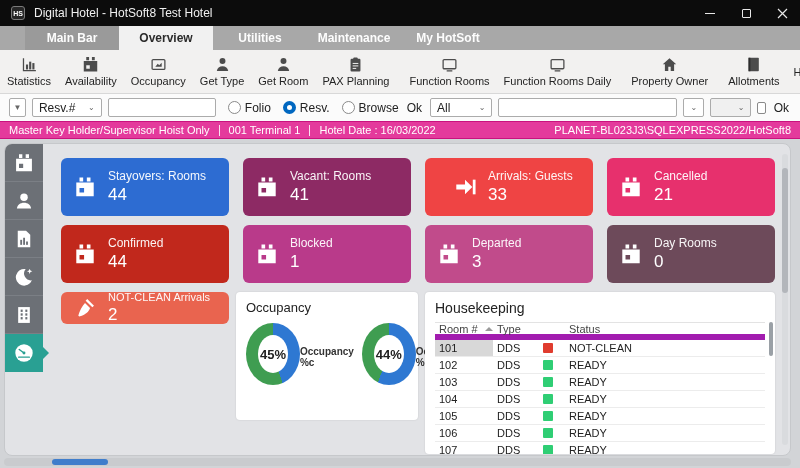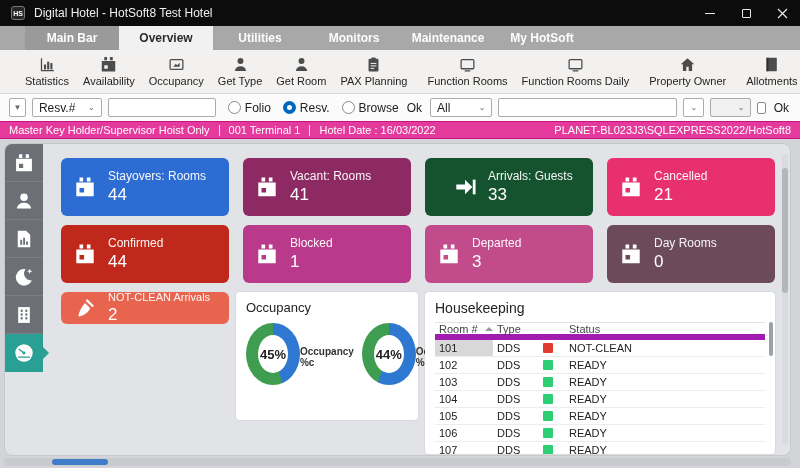--- a/index.html
+++ b/index.html
@@ -14,21 +14,21 @@
   .glyph-min { width:10px; height:1px; background:#e8e8e8; }
   .glyph-max { width:9px; height:9px; border:1px solid #e8e8e8; border-radius:1px; }
 
   
   .tabbar { position:absolute; top:26px; left:0; right:0; height:24px; background:#a8a8a8; display:flex; padding-left:25px; }
   .tab { width:94px; display:flex; align-items:center; justify-content:center; font-size:12px; font-weight:bold; color:#fdfdfd; }
   .tab.mainbar { background:#9a9a9a; }
   .tab.active { background:#f1f1f1; color:#2b2b2b; }
 
   
-  .toolbar { position:absolute; top:50px; left:0; right:0; height:44px; background:#f2f1f0; border-bottom:1px solid #d8d8d8; display:flex; align-items:stretch; padding:0 18px; }
+  .toolbar { position:absolute; top:50px; left:0; right:0; height:44px; background:#f2f1f0; border-bottom:1px solid #d8d8d8; display:flex; align-items:stretch; padding:0 0; }
   .tool { display:flex; flex-direction:column; align-items:center; justify-content:center; gap:2px; padding:0 7px; font-size:11px; color:#242424; white-space:nowrap; }
   .tool svg { display:block; }
   .tb-sep { width:1px; background:#cfcfcf; margin:5px 3px; }
   .tool.help { margin-left:auto; }
 
   
   .filterrow { position:absolute; top:94px; left:0; right:0; height:27px; background:#fbfbfb; display:flex; align-items:center; gap:6px; padding:0 9px; font-size:12px; color:#222; }
   .dd-btn { width:26px; height:19px; border:1px solid #ababab; background:#fff; border-radius:2px; display:flex; align-items:center; justify-content:center; }
   .chev { color:#666; font-size:8px; line-height:1; }
   .combo { height:19px; border:1px solid #ababab; background:#fff; border-radius:2px; display:flex; align-items:center; justify-content:space-between; padding:0 6px; gap:4px; }
@@ -108,21 +108,20 @@
           <path d="M1 1l9 9M10 1l-9 9" stroke="#e8e8e8" stroke-width="1.2"></path>
         </svg>
     </div>
   </div>
 </div>
 
 <div class="tabbar">
   <div class="tab mainbar">Main Bar</div>
   <div class="tab active">Overview</div>
   <div class="tab">Utilities</div>
-  <div class="tab">Monitors</div>
   <div class="tab">Maintenance</div>
   <div class="tab">My HotSoft</div>
 </div>
 
 <div class="toolbar">
   <div class="tool">
     <svg width="17" height="17" viewBox="0 0 24 24">
         <path d="M3.5 3v17.5H21" fill="none" stroke="#4c4c4c" stroke-width="1.8"></path>
         <g fill="#4c4c4c">
           <rect x="7" y="12" width="3" height="7"></rect>
@@ -323,21 +322,21 @@
       <div class="card" style="background: rgb(141, 42, 100);">
         <svg width="22" height="22" viewBox="0 0 24 24">
             <path fill="#fff" fill-rule="evenodd" d="M6 1.5h4v4.5H6zM14 1.5h4v4.5h-4zM2.5 7h19v15h-19zM6 13h5v5H6z"></path>
           </svg>
         <div>
             <div class="card-label">Vacant: Rooms</div>
             <div class="card-value">41</div>
           </div>
       </div>
 
-      <div class="card" style="background: #14532d; padding-left: 29px;">
+      <div class="card" style="background: #ef4444; padding-left: 29px;">
         <svg width="22" height="22" viewBox="0 0 24 24">
             <path fill="#fff" d="M2.5 9.3h9.5V4l8 8-8 8v-5.3H2.5z"></path>
             <rect x="20.5" y="4" width="3" height="16" fill="#fff"></rect>
           </svg>
         <div>
             <div class="card-label">Arrivals: Guests</div>
             <div class="card-value">33</div>
           </div>
       </div>
 

